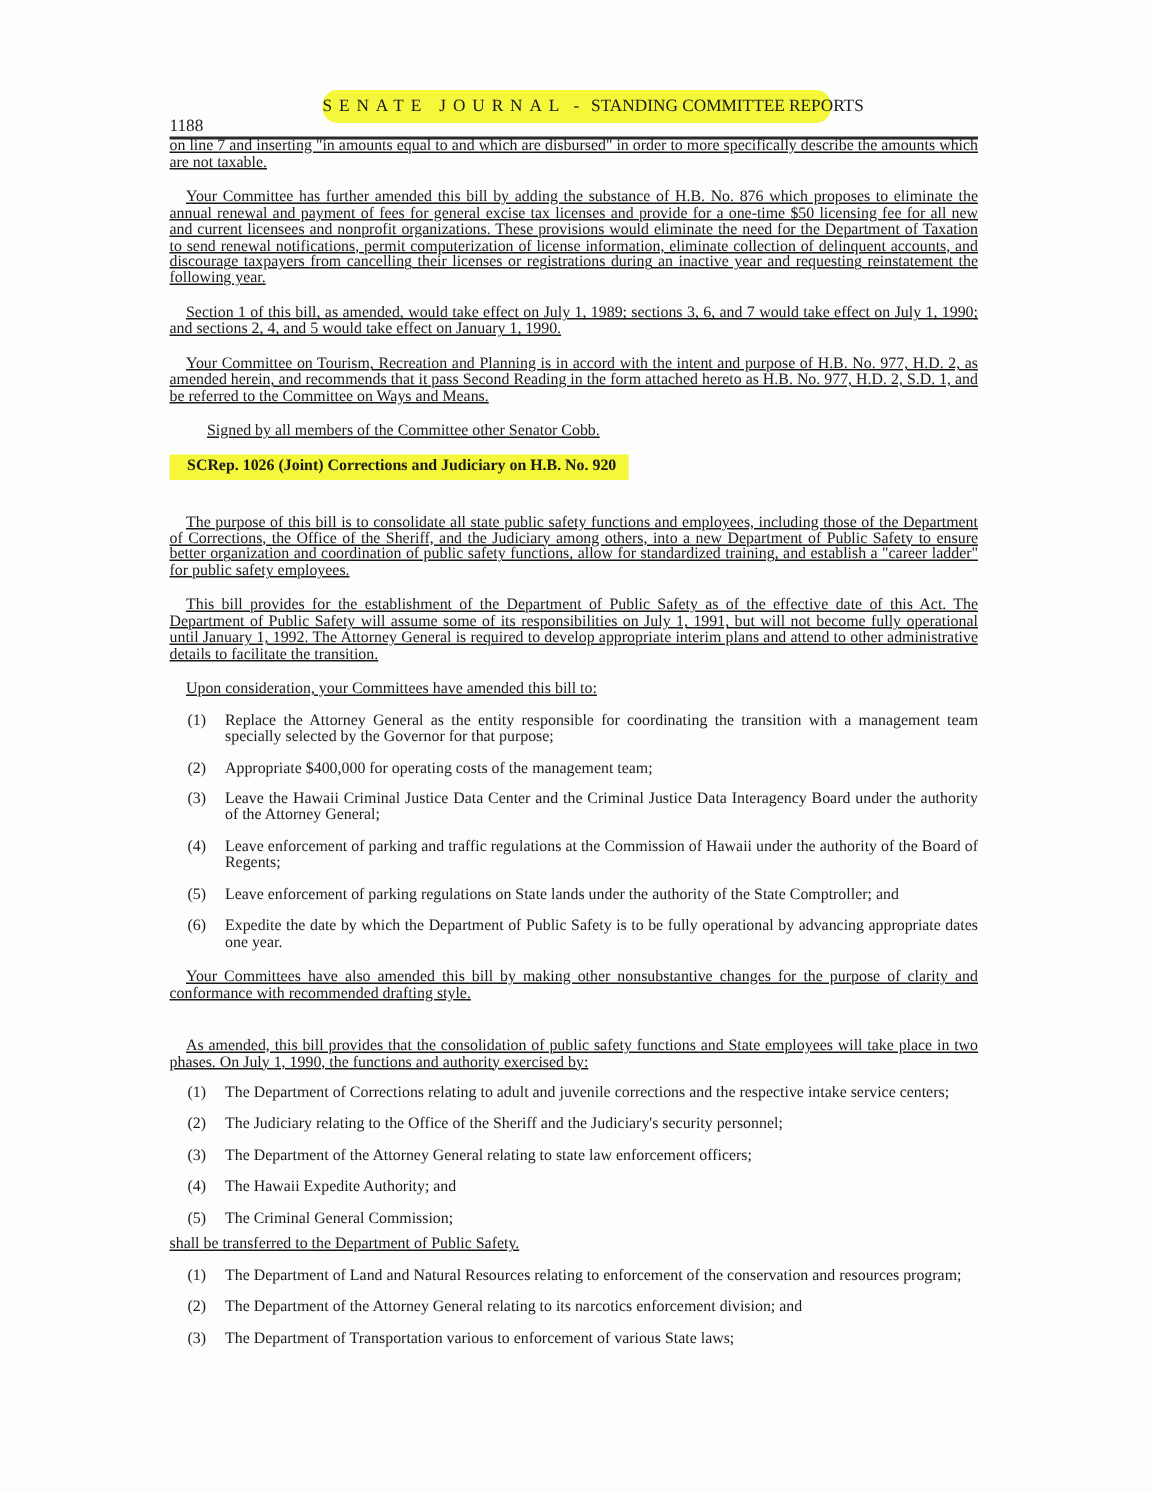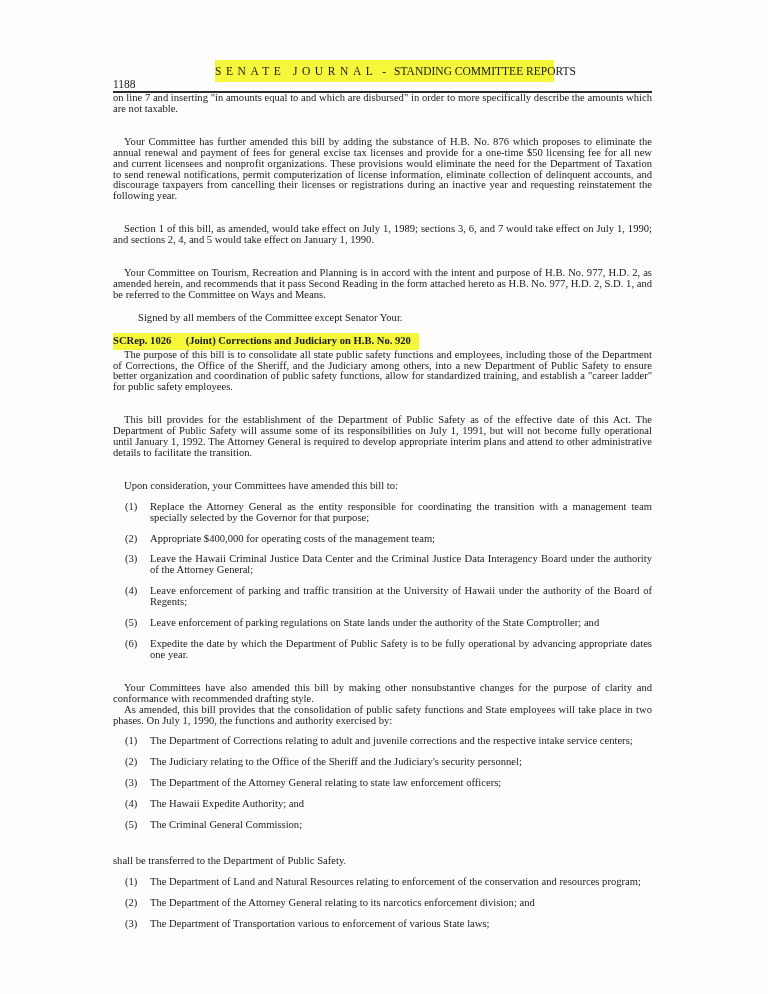--- a/index.html
+++ b/index.html
@@ -4,69 +4,69 @@
 <style>
   html, body { margin: 0; padding: 0; }
   body {
     width: 768px; height: 994px; background: #fdfdfc; position: relative; overflow: hidden;
     font-family: "Liberation Serif", "DejaVu Serif", serif; color: #1a1a1a;
   }
   .page { position: absolute; left: 0; top: 0; width: 768px; height: 994px; }
   .running-head {
     position: absolute; left: 215px; top: 60px; width: 339px; height: 22px;
     background: #f4f73a; box-sizing: border-box; padding-top: 5px;
-    font-size: 11.5px; white-space: nowrap; text-align: center;
+    font-size: 11.5px; white-space: nowrap; text-align: center; border-radius: 10px;
   }
   .running-head .journal { letter-spacing: 4.6px; }
   .running-head .sep { margin: 0 5px 0 2px; }
   .page-number {
     position: absolute; left: 113px; top: 78px; font-size: 11.5px; font-weight: normal; text-align: right;
   }
   .rule {
     position: absolute; left: 113px; top: 91px; width: 539px; height: 1.5px; background: #2a2a2a;
   }
   .body {
     position: absolute; left: 113px; top: 93px; width: 539px; font-size: 10.6px; line-height: 10.9px;
   }
-  p { margin: 0; text-align: justify; }
+  p { margin: 0; text-align: justify; text-decoration: underline; }
   .indent { text-indent: 11px; }
-  .gap { margin-top: 22px; }
-  .gap-sm { margin-top: 0; }
+  .gap { margin-top: 12px; }
+  .gap-sm { margin-top: 24px; }
   .signed { text-indent: 25px; margin-top: 12px; }
   .report-head {
     margin-top: 9px; display: inline-block; background: #f4f73a;
     padding: 3px 8px 3px 0; font-weight: bold; font-size: 10.6px; white-space: nowrap;
   }
-  .report-head .num { display: inline-block; width: 70px; }
+  .report-head .num { display: inline-block; width: 70px; text-align: right; }
   ol.items { list-style: none; margin: 0; padding: 0; }
   ol.items li { display: flex; margin-top: 10px; }
   ol.items .n { flex: 0 0 25px; margin-left: 12px; }
   ol.items .t { flex: 1; text-align: justify; }
-  .tail { margin-top: 25px; }
+  .tail { margin-top: 6px; }
 </style>
 </head>
 <body>
 
 <div class="page">
 
   <div class="running-head">
     <span class="journal">SENATE JOURNAL</span>
     <span class="sep">-</span>
     <span>STANDING COMMITTEE REPORTS</span>
   </div>
 
   <div class="page-number">1188</div>
   <div class="rule"></div>
 
   <div class="body">
     <p>on line 7 and inserting "in amounts equal to and which are disbursed" in order to more specifically describe the amounts which are not taxable.</p>
     <p class="indent gap">Your Committee has further amended this bill by adding the substance of H.B. No. 876 which proposes to eliminate the annual renewal and payment of fees for general excise tax licenses and provide for a one-time $50 licensing fee for all new and current licensees and nonprofit organizations. These provisions would eliminate the need for the Department of Taxation to send renewal notifications, permit computerization of license information, eliminate collection of delinquent accounts, and discourage taxpayers from cancelling their licenses or registrations during an inactive year and requesting reinstatement the following year.</p>
     <p class="indent gap">Section 1 of this bill, as amended, would take effect on July 1, 1989; sections 3, 6, and 7 would take effect on July 1, 1990; and sections 2, 4, and 5 would take effect on January 1, 1990.</p>
     <p class="indent gap">Your Committee on Tourism, Recreation and Planning is in accord with the intent and purpose of H.B. No. 977, H.D. 2, as amended herein, and recommends that it pass Second Reading in the form attached hereto as H.B. No. 977, H.D. 2, S.D. 1, and be referred to the Committee on Ways and Means.</p>
-    <p class="signed">Signed by all members of the Committee except Senator Your.</p>
+    <p class="signed">Signed by all members of the Committee other Senator Cobb.</p>
 
     <div class="report-head">
       <span class="num">SCRep. 1026</span>
       <span>(Joint) Corrections and Judiciary on H.B. No. 920</span>
     </div>
 
     <p class="indent gap-sm">The purpose of this bill is to consolidate all state public safety functions and employees, including those of the Department of Corrections, the Office of the Sheriff, and the Judiciary among others, into a new Department of Public Safety to ensure better organization and coordination of public safety functions, allow for standardized training, and establish a "career ladder" for public safety employees.</p>
     <p class="indent gap">This bill provides for the establishment of the Department of Public Safety as of the effective date of this Act. The Department of Public Safety will assume some of its responsibilities on July 1, 1991, but will not become fully operational until January 1, 1992. The Attorney General is required to develop appropriate interim plans and attend to other administrative details to facilitate the transition.</p>
     <p class="indent gap">Upon consideration, your Committees have amended this bill to:</p>
 
@@ -78,21 +78,21 @@
       <li>
           <span class="n">(2)</span>
           <span class="t">Appropriate $400,000 for operating costs of the management team;</span>
         </li>
       <li>
           <span class="n">(3)</span>
           <span class="t">Leave the Hawaii Criminal Justice Data Center and the Criminal Justice Data Interagency Board under the authority of the Attorney General;</span>
         </li>
       <li>
           <span class="n">(4)</span>
-          <span class="t">Leave enforcement of parking and traffic transition at the University of Hawaii under the authority of the Board of Regents;</span>
+          <span class="t">Leave enforcement of parking and traffic regulations at the Commission of Hawaii under the authority of the Board of Regents;</span>
         </li>
       <li>
           <span class="n">(5)</span>
           <span class="t">Leave enforcement of parking regulations on State lands under the authority of the State Comptroller; and</span>
         </li>
       <li>
           <span class="n">(6)</span>
           <span class="t">Expedite the date by which the Department of Public Safety is to be fully operational by advancing appropriate dates one year.</span>
         </li>
     </ol>

